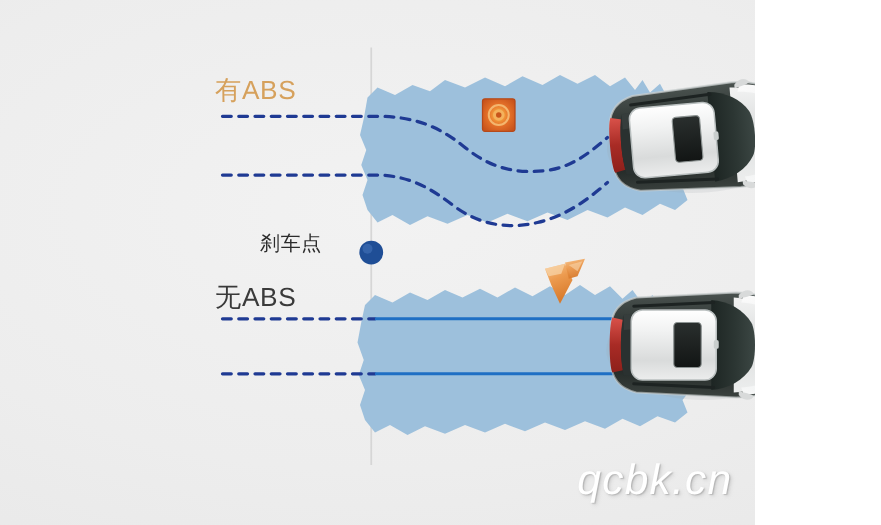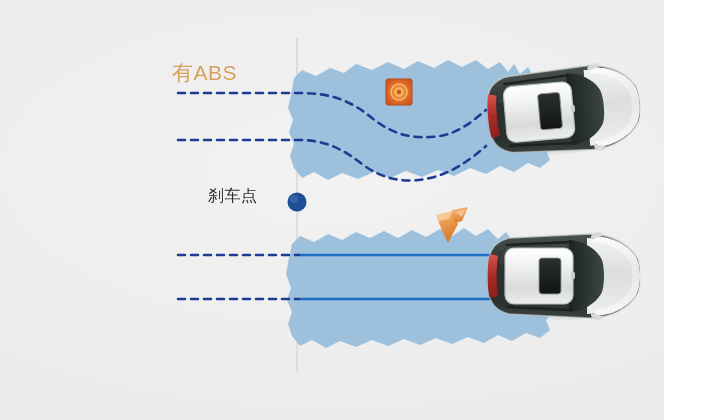--- a/index.html
+++ b/index.html
@@ -2,21 +2,21 @@
 <html><head>
 <meta charset="utf-8">
 <style>
   html, body {
     margin: 0;
     padding: 0;
     background: #ffffff;
   }
   #stage {
     position: relative;
-    width: 664px;
+    width: 604px;
     height: 420px;
     overflow: hidden;
     background:
       radial-gradient(ellipse 120% 90% at 50% 40%, #f2f2f2 0%, #ededed 55%, #e7e7e7 100%);
     font-family: "Liberation Sans", "DejaVu Sans", sans-serif;
   }
   #scene {
     position: absolute;
     inset: 0;
     width: 705px;
@@ -222,17 +222,19 @@
       <use href="#carTemplate"></use>
     </g>
 
     <g transform="translate(483,232)">
       <use href="#carTemplate"></use>
     </g>
   </svg>
 
   <div class="label" id="label-abs-yes">有ABS</div>
 
+  <div class="label" id="label-abs-no">无ABS</div>
 
   <div class="label" id="label-brake-point">刹车点</div>
 
+  <div id="watermark">qcbk.cn</div>
 
 </div>
 
 </body></html>

